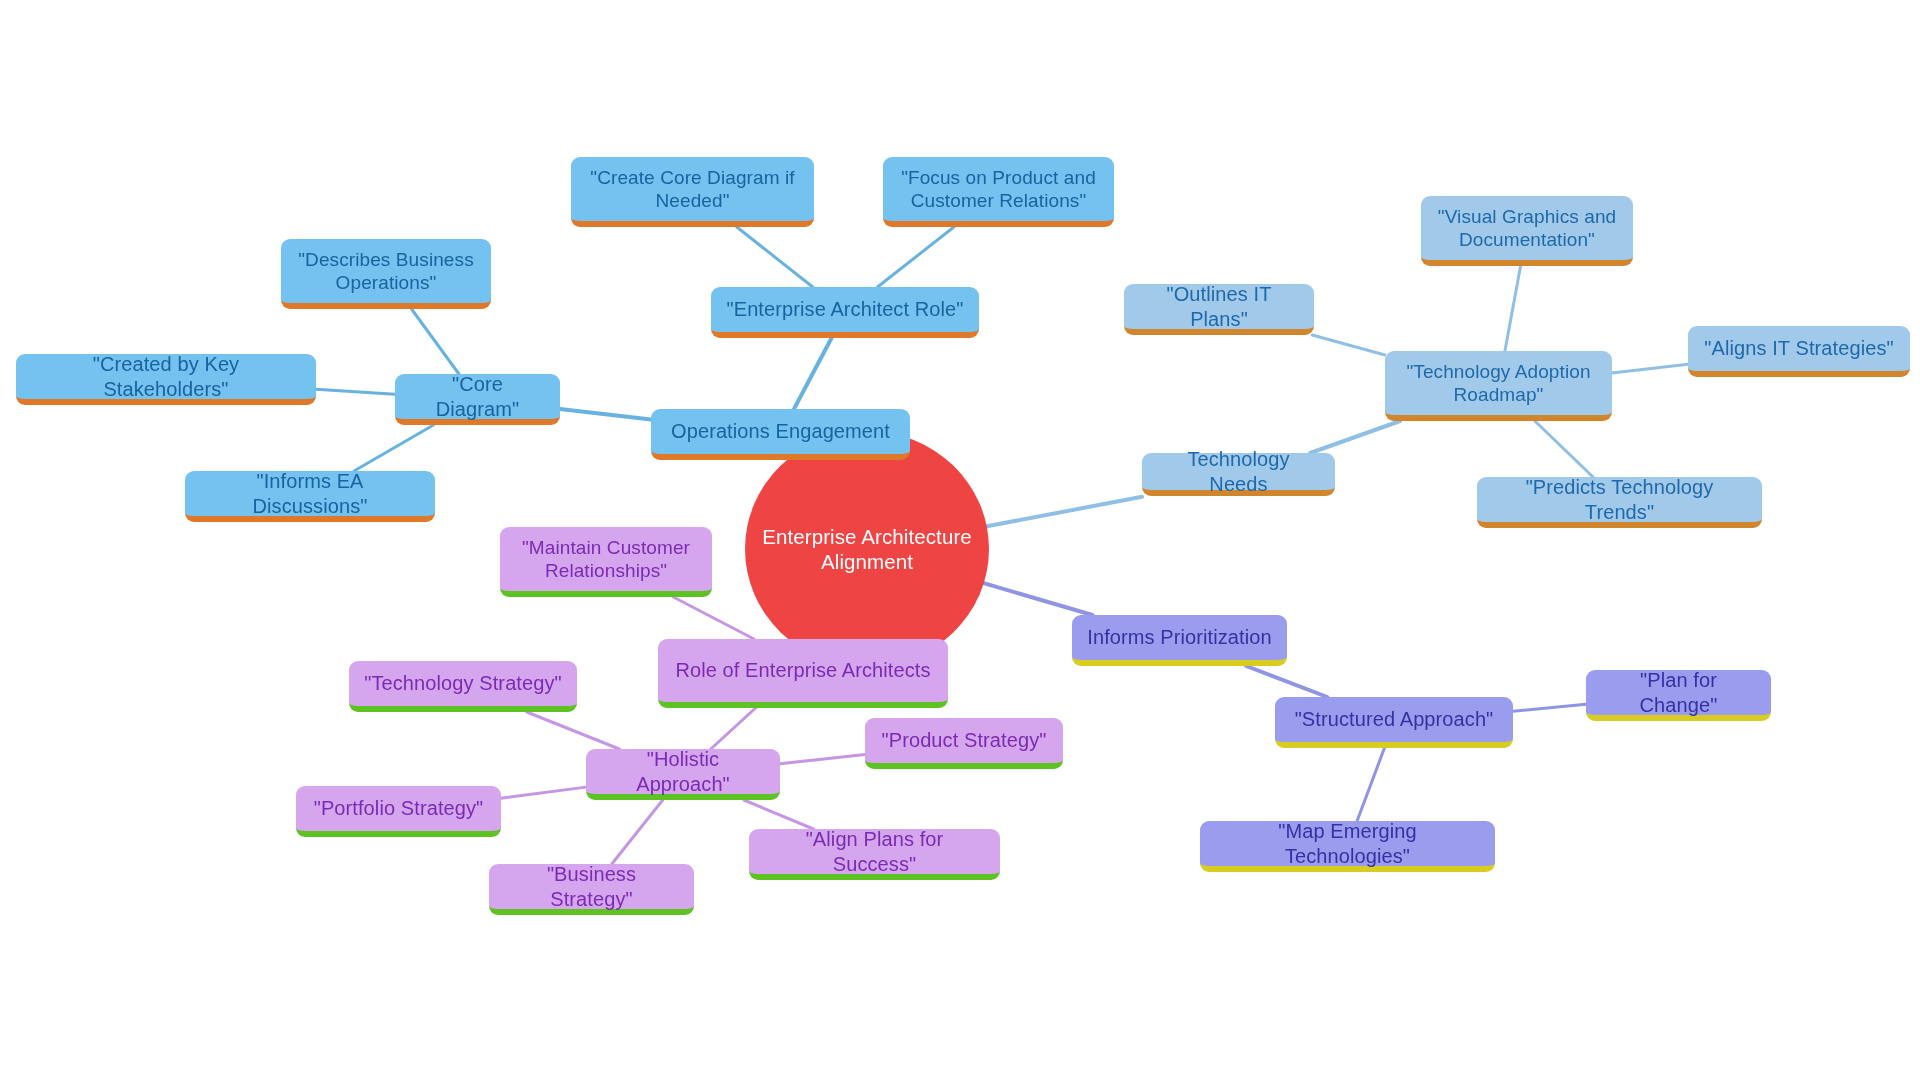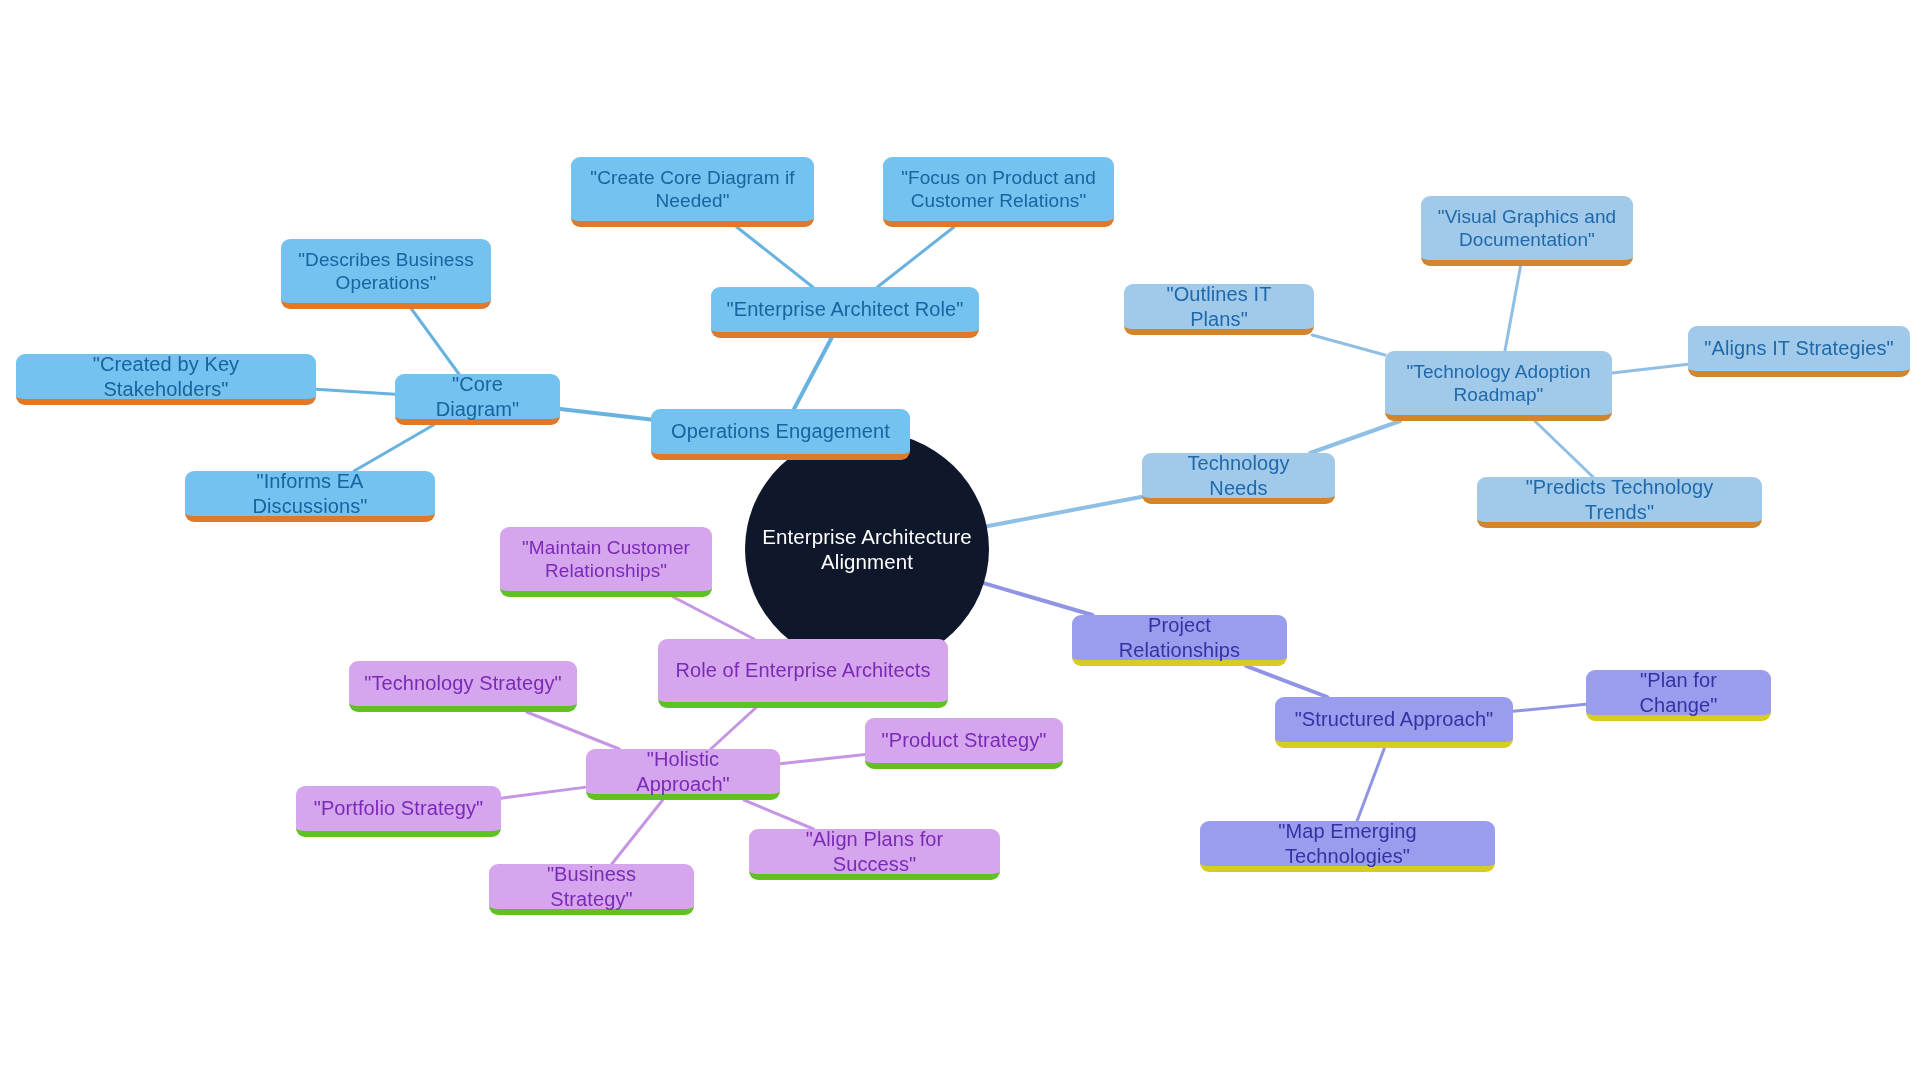--- a/index.html
+++ b/index.html
@@ -101,48 +101,48 @@
       <line x1="619.25" y1="749" x2="526.75" y2="712" stroke="#c596e3" stroke-width="3" stroke-linecap="round"></line>
       <line x1="586" y1="787.1151142355009" x2="501" y2="798.1695957820738" stroke="#c596e3" stroke-width="3" stroke-linecap="round"></line>
       <line x1="662.7108695652174" y1="800" x2="611.7891304347826" y2="864" stroke="#c596e3" stroke-width="3" stroke-linecap="round"></line>
       <line x1="780" y1="763.7989323843416" x2="865" y2="754.4217081850534" stroke="#c596e3" stroke-width="3" stroke-linecap="round"></line>
       <line x1="744.040625" y1="800" x2="813.459375" y2="829" stroke="#c596e3" stroke-width="3" stroke-linecap="round"></line>
       <line x1="1246.2042682926829" y1="666" x2="1327.2957317073171" y2="697" stroke="#9094e4" stroke-width="4" stroke-linecap="round"></line>
       <line x1="1513" y1="711.2065026362038" x2="1586" y2="704.2785588752197" stroke="#9094e4" stroke-width="3" stroke-linecap="round"></line>
       <line x1="1384.4375" y1="748" x2="1357.0625" y2="821" stroke="#9094e4" stroke-width="3" stroke-linecap="round"></line>
     </svg>
   <div id="nodes">
-      <div class="node central" style="left: 745px; top: 431px; width: 244px; height: 236px; background: #0f172a; color: rgb(255, 255, 255);">Enterprise Architecture
+      <div class="node central" style="left: 745px; top: 431px; width: 244px; height: 236px; background: #ef4444; color: rgb(255, 255, 255);">Enterprise Architecture
 Alignment</div>
       <div class="node blue fs20" style="left: 651px; top: 409px; width: 259px; height: 51px;">Operations Engagement</div>
       <div class="node blue fs20" style="left: 395px; top: 374px; width: 165px; height: 51px;">"Core Diagram"</div>
       <div class="node blue fs20" style="left: 711px; top: 287px; width: 268px; height: 51px;">"Enterprise Architect Role"</div>
       <div class="node blue fs20" style="left: 16px; top: 354px; width: 300px; height: 51px;">"Created by Key Stakeholders"</div>
       <div class="node blue fs19" style="left: 281px; top: 239px; width: 210px; height: 70px;">"Describes Business
 Operations"</div>
       <div class="node blue fs20" style="left: 185px; top: 471px; width: 250px; height: 51px;">"Informs EA Discussions"</div>
       <div class="node blue fs19" style="left: 571px; top: 157px; width: 243px; height: 70px;">"Create Core Diagram if
 Needed"</div>
       <div class="node blue fs19" style="left: 883px; top: 157px; width: 231px; height: 70px;">"Focus on Product and
 Customer Relations"</div>
-      <div class="node blue2 fs20" style="left: 1142px; top: 453px; width: 193px; height: 51px;">Technology Needs</div>
+      <div class="node blue2 fs20" style="left: 1142px; top: 453px; width: 193px; height: 43px;">Technology Needs</div>
       <div class="node blue2 fs19" style="left: 1385px; top: 351px; width: 227px; height: 70px;">"Technology Adoption
 Roadmap"</div>
       <div class="node blue2 fs20" style="left: 1124px; top: 284px; width: 190px; height: 51px;">"Outlines IT Plans"</div>
       <div class="node blue2 fs19" style="left: 1421px; top: 196px; width: 212px; height: 70px;">"Visual Graphics and
 Documentation"</div>
       <div class="node blue2 fs20" style="left: 1688px; top: 326px; width: 222px; height: 51px;">"Aligns IT Strategies"</div>
       <div class="node blue2 fs20" style="left: 1477px; top: 477px; width: 285px; height: 51px;">"Predicts Technology Trends"</div>
       <div class="node purple fs20" style="left: 658px; top: 639px; width: 290px; height: 69px;">Role of Enterprise Architects</div>
       <div class="node purple fs19" style="left: 500px; top: 527px; width: 212px; height: 70px;">"Maintain Customer
 Relationships"</div>
       <div class="node purple fs20" style="left: 586px; top: 749px; width: 194px; height: 51px;">"Holistic Approach"</div>
       <div class="node purple fs20" style="left: 349px; top: 661px; width: 228px; height: 51px;">"Technology Strategy"</div>
       <div class="node purple fs20" style="left: 296px; top: 786px; width: 205px; height: 51px;">"Portfolio Strategy"</div>
       <div class="node purple fs20" style="left: 489px; top: 864px; width: 205px; height: 51px;">"Business Strategy"</div>
       <div class="node purple fs20" style="left: 865px; top: 718px; width: 198px; height: 51px;">"Product Strategy"</div>
       <div class="node purple fs20" style="left: 749px; top: 829px; width: 251px; height: 51px;">"Align Plans for Success"</div>
-      <div class="node indigo fs20" style="left: 1072px; top: 615px; width: 215px; height: 51px;">Project Relationships</div>
+      <div class="node indigo fs20" style="left: 1072px; top: 615px; width: 215px; height: 51px;">Informs Prioritization</div>
       <div class="node indigo fs20" style="left: 1275px; top: 697px; width: 238px; height: 51px;">"Structured Approach"</div>
       <div class="node indigo fs20" style="left: 1586px; top: 670px; width: 185px; height: 51px;">"Plan for Change"</div>
       <div class="node indigo fs20" style="left: 1200px; top: 821px; width: 295px; height: 51px;">"Map Emerging Technologies"</div>
     </div>
 </div>
 
 </body></html>

